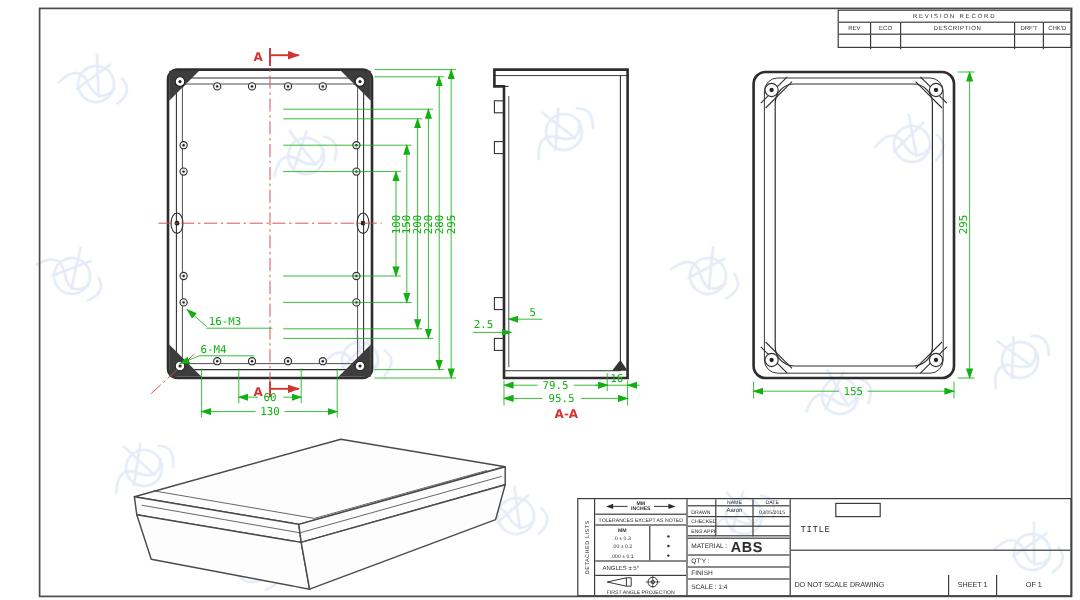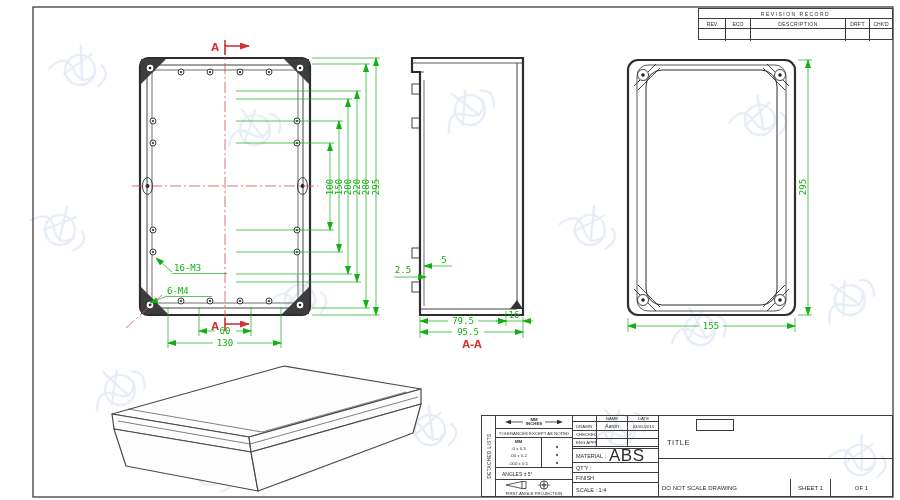--- a/index.html
+++ b/index.html
@@ -8,21 +8,21 @@
   svg text{user-select:none;}
   .dim{font:9px "DejaVu Sans Mono",monospace;fill:#12b012;}
   .secmark{font:bold 10px "DejaVu Sans",sans-serif;fill:#d23434;}
   
   .ovl{position:absolute;box-sizing:border-box;}
   .cell{position:absolute;box-sizing:border-box;font-family:"Liberation Sans",sans-serif;color:#2c2c2c;overflow:hidden;}
   .bR{border-right:1px solid #3c3c3c;} .bB{border-bottom:1px solid #3c3c3c;}
   .ctr{display:flex;align-items:center;justify-content:center;text-align:center;}
   .lft{display:flex;align-items:center;padding-left:3px;}
   #revtable,#titleblock{border:1px solid #3c3c3c;background:rgba(255,255,255,0.0);}
-  .t4{font-size:4.3px;} .t5{font-size:5px;} .t55{font-size:5.5px;} .t6{font-size:6px;} .t7{font-size:7px;} .t8{font-size:7.5px;}
+  .t4{font-size:4.3px;} .t5{font-size:5px;} .t55{font-size:5.5px;} .t6{font-size:6px;} .t7{font-size:7px;} .t8{font-size:7.5px;font-family:Liberation Mono, monospace;}
   .vstrip{position:relative;}
   .vstrip span{position:absolute;left:50%;top:50%;transform:translate(-50%,-50%) rotate(-90deg);
                white-space:nowrap;font-size:4.5px;letter-spacing:.5px;color:#2c2c2c;}
   .dotcol{display:flex;flex-direction:column;justify-content:space-around;align-items:center;height:100%;}
   .dotcol i{width:2px;height:2px;background:#2c2c2c;border-radius:50%;}
 </style>
 </head>
 <body>
 
 <div id="sheet">
@@ -367,21 +367,21 @@
     <div class="cell bB" style="left:55px;top:15px;width:31px;height:8px;"></div>
 
     <div class="cell bB bR lft t4" style="left:0;top:23px;width:24px;height:8px;white-space:nowrap;">ENG APPR</div>
     <div class="cell bB bR" style="left:24px;top:23px;width:31px;height:8px;"></div>
     <div class="cell bB" style="left:55px;top:23px;width:31px;height:8px;"></div>
 
     <div class="cell bB" style="left:0;top:31px;width:86px;height:2px;"></div>
 
     <div class="cell bB lft" style="left:0;top:33px;width:86px;height:14px;gap:3px;">
       <span class="t55">MATERIAL :</span>
-      <span style="font-size:17px;font-weight:normal;letter-spacing:.5px;">ABS</span>
+      <span style="font-size:12px;font-weight:bold;letter-spacing:.5px;">ABS</span>
     </div>
     <div class="cell bB lft t55" style="left:0;top:47px;width:86px;height:10px;">QT'Y :</div>
     <div class="cell bB lft t55" style="left:0;top:57px;width:86px;height:10px;">FINISH</div>
     <div class="cell lft t55" style="left:0;top:67px;width:86px;height:13px;">SCALE : 1:4</div>
   </div>
 
   <div class="cell" style="left:177px;top:0;width:233px;height:80px;">
     <div class="cell bB" style="left:0;top:0;width:233px;height:43px;">
       <div class="cell t8" style="left:8px;top:22px;width:60px;height:12px;letter-spacing:.5px;">TITLE</div>
       <div class="cell" style="left:37px;top:3px;width:38px;height:12px;border:1px solid #3c3c3c;"></div>

